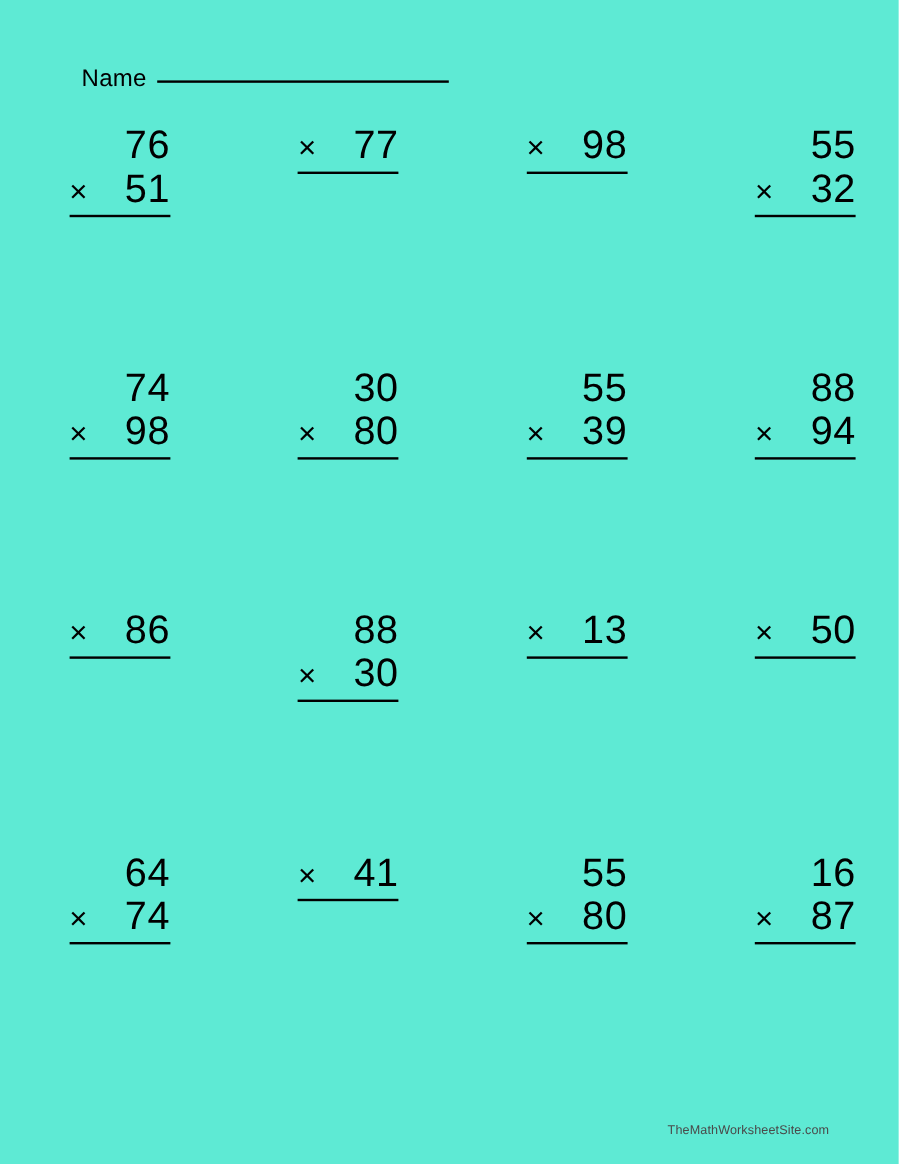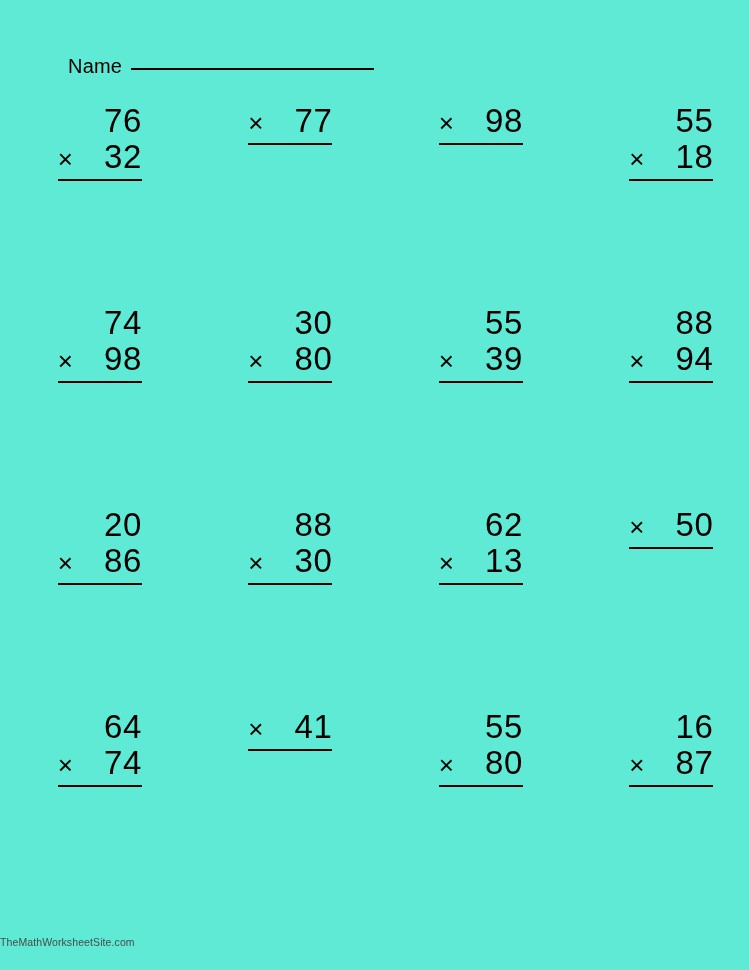--- a/index.html
+++ b/index.html
@@ -98,20 +98,22 @@
     width: 100%;
     margin-top: 3px;
   }
 
   
   .footer {
     position: absolute;
     left: 0;
     top: 932px;
     width: 749px;
+    text-align: right;
+    padding-right: 58px;
     box-sizing: border-box;
   }
   .footer-text {
     font-size: 10.5px;
     color: #4a4a4a;
     letter-spacing: 0.1px;
   }
 </style>
 </head>
 <body>
@@ -128,138 +130,132 @@
   <div class="grid">
 
     <div class="row">
       <div class="cell">
         <div class="problem">
           <div class="p-line p-top">
             <span class="p-operand">76</span>
           </div>
           <div class="p-line p-bottom">
             <span class="p-operator">×</span>
+            <span class="p-operand">51</span>
+          </div>
+          <div class="p-rule"></div>
+        </div>
+      </div>
+      <div class="cell">
+        <div class="problem">
+          <div class="p-line p-bottom">
+            <span class="p-operator">×</span>
+            <span class="p-operand">77</span>
+          </div>
+          <div class="p-rule"></div>
+        </div>
+      </div>
+      <div class="cell">
+        <div class="problem">
+          <div class="p-line p-bottom">
+            <span class="p-operator">×</span>
+            <span class="p-operand">98</span>
+          </div>
+          <div class="p-rule"></div>
+        </div>
+      </div>
+      <div class="cell">
+        <div class="problem">
+          <div class="p-line p-top">
+            <span class="p-operand">55</span>
+          </div>
+          <div class="p-line p-bottom">
+            <span class="p-operator">×</span>
             <span class="p-operand">32</span>
           </div>
           <div class="p-rule"></div>
         </div>
       </div>
-      <div class="cell">
-        <div class="problem">
-          <div class="p-line p-bottom">
-            <span class="p-operator">×</span>
-            <span class="p-operand">77</span>
-          </div>
-          <div class="p-rule"></div>
-        </div>
-      </div>
-      <div class="cell">
-        <div class="problem">
+    </div>
+
+    <div class="row">
+      <div class="cell">
+        <div class="problem">
+          <div class="p-line p-top">
+            <span class="p-operand">74</span>
+          </div>
           <div class="p-line p-bottom">
             <span class="p-operator">×</span>
             <span class="p-operand">98</span>
           </div>
           <div class="p-rule"></div>
         </div>
       </div>
       <div class="cell">
         <div class="problem">
           <div class="p-line p-top">
+            <span class="p-operand">30</span>
+          </div>
+          <div class="p-line p-bottom">
+            <span class="p-operator">×</span>
+            <span class="p-operand">80</span>
+          </div>
+          <div class="p-rule"></div>
+        </div>
+      </div>
+      <div class="cell">
+        <div class="problem">
+          <div class="p-line p-top">
             <span class="p-operand">55</span>
           </div>
           <div class="p-line p-bottom">
             <span class="p-operator">×</span>
-            <span class="p-operand">18</span>
+            <span class="p-operand">39</span>
+          </div>
+          <div class="p-rule"></div>
+        </div>
+      </div>
+      <div class="cell">
+        <div class="problem">
+          <div class="p-line p-top">
+            <span class="p-operand">88</span>
+          </div>
+          <div class="p-line p-bottom">
+            <span class="p-operator">×</span>
+            <span class="p-operand">94</span>
           </div>
           <div class="p-rule"></div>
         </div>
       </div>
     </div>
 
     <div class="row">
       <div class="cell">
         <div class="problem">
-          <div class="p-line p-top">
-            <span class="p-operand">74</span>
-          </div>
-          <div class="p-line p-bottom">
-            <span class="p-operator">×</span>
-            <span class="p-operand">98</span>
-          </div>
-          <div class="p-rule"></div>
-        </div>
-      </div>
-      <div class="cell">
-        <div class="problem">
-          <div class="p-line p-top">
+          <div class="p-line p-bottom">
+            <span class="p-operator">×</span>
+            <span class="p-operand">86</span>
+          </div>
+          <div class="p-rule"></div>
+        </div>
+      </div>
+      <div class="cell">
+        <div class="problem">
+          <div class="p-line p-top">
+            <span class="p-operand">88</span>
+          </div>
+          <div class="p-line p-bottom">
+            <span class="p-operator">×</span>
             <span class="p-operand">30</span>
           </div>
-          <div class="p-line p-bottom">
-            <span class="p-operator">×</span>
-            <span class="p-operand">80</span>
-          </div>
-          <div class="p-rule"></div>
-        </div>
-      </div>
-      <div class="cell">
-        <div class="problem">
-          <div class="p-line p-top">
-            <span class="p-operand">55</span>
-          </div>
-          <div class="p-line p-bottom">
-            <span class="p-operator">×</span>
-            <span class="p-operand">39</span>
-          </div>
-          <div class="p-rule"></div>
-        </div>
-      </div>
-      <div class="cell">
-        <div class="problem">
-          <div class="p-line p-top">
-            <span class="p-operand">88</span>
-          </div>
-          <div class="p-line p-bottom">
-            <span class="p-operator">×</span>
-            <span class="p-operand">94</span>
-          </div>
-          <div class="p-rule"></div>
-        </div>
-      </div>
-    </div>
-
-    <div class="row">
-      <div class="cell">
-        <div class="problem">
-          <div class="p-line p-top">
-            <span class="p-operand">20</span>
-          </div>
-          <div class="p-line p-bottom">
-            <span class="p-operator">×</span>
-            <span class="p-operand">86</span>
-          </div>
-          <div class="p-rule"></div>
-        </div>
-      </div>
-      <div class="cell">
-        <div class="problem">
-          <div class="p-line p-top">
-            <span class="p-operand">88</span>
-          </div>
-          <div class="p-line p-bottom">
-            <span class="p-operator">×</span>
-            <span class="p-operand">30</span>
-          </div>
-          <div class="p-rule"></div>
-        </div>
-      </div>
-      <div class="cell">
-        <div class="problem">
-          <div class="p-line p-top">
-            <span class="p-operand">62</span>
-          </div>
+          <div class="p-rule"></div>
+        </div>
+      </div>
+      <div class="cell">
+        <div class="problem">
           <div class="p-line p-bottom">
             <span class="p-operator">×</span>
             <span class="p-operand">13</span>
           </div>
           <div class="p-rule"></div>
         </div>
       </div>
       <div class="cell">
         <div class="problem">
           <div class="p-line p-bottom">

